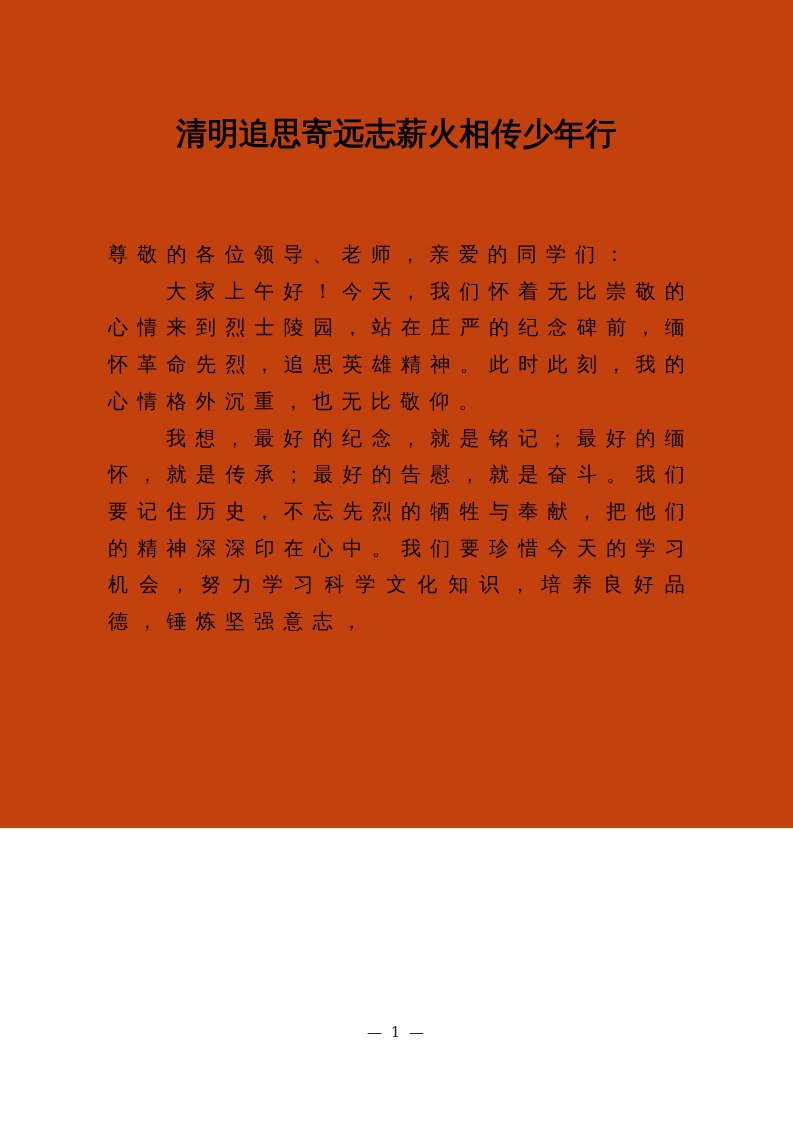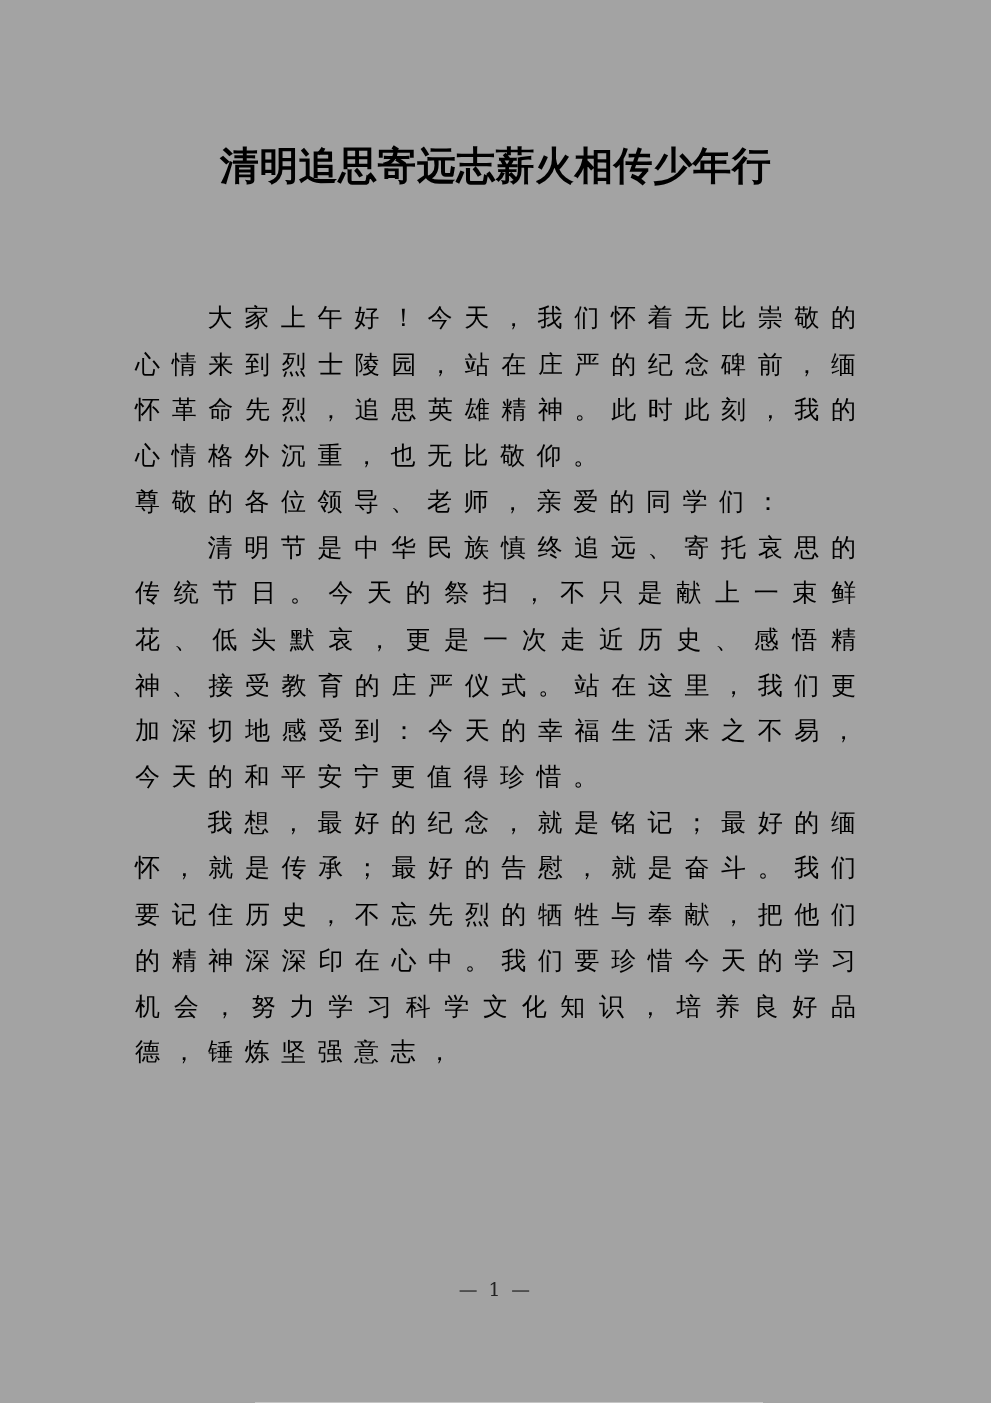--- a/index.html
+++ b/index.html
@@ -11,22 +11,22 @@
       width: 793px;
       height: 1122px;
       position: relative;
       overflow: hidden;
       color: #000;
     }
     .page {
       position: absolute;
       left: 0; top: 0;
       width: 793px;
-      height: 1122px;
-      background: #a3a3a3;
+      height: 828px;
+      background: #c2410c;
     }
     .title-block {
       position: absolute;
       top: 110px;
       left: 0;
       width: 793px;
       text-align: center;
       font-family: "DejaVu Sans", "Liberation Sans", sans-serif;
       font-weight: bold;
       font-size: 31px;
@@ -64,20 +64,19 @@
   </style>
 </head>
 <body>
 
 <div class="page">
   <div class="title-block">
     <span class="title-line">清明追思寄远志薪火相传少年行</span>
   </div>
 
   <div class="body-text">
+    <p class="para">尊敬的各位领导、老师，亲爱的同学们：</p>
     <p class="para indent">大家上午好！今天，我们怀着无比崇敬的心情来到烈士陵园，站在庄严的纪念碑前，缅怀革命先烈，追思英雄精神。此时此刻，我的心情格外沉重，也无比敬仰。</p>
-    <p class="para">尊敬的各位领导、老师，亲爱的同学们：</p>
-    <p class="para indent">清明节是中华民族慎终追远、寄托哀思的传统节日。今天的祭扫，不只是献上一束鲜花、低头默哀，更是一次走近历史、感悟精神、接受教育的庄严仪式。站在这里，我们更加深切地感受到：今天的幸福生活来之不易，今天的和平安宁更值得珍惜。</p>
     <p class="para indent">我想，最好的纪念，就是铭记；最好的缅怀，就是传承；最好的告慰，就是奋斗。我们要记住历史，不忘先烈的牺牲与奉献，把他们的精神深深印在心中。我们要珍惜今天的学习机会，努力学习科学文化知识，培养良好品德，锤炼坚强意志，</p>
   </div>
 
   <div class="page-number">— 1 —</div>
 </div>
 
 </body></html>

